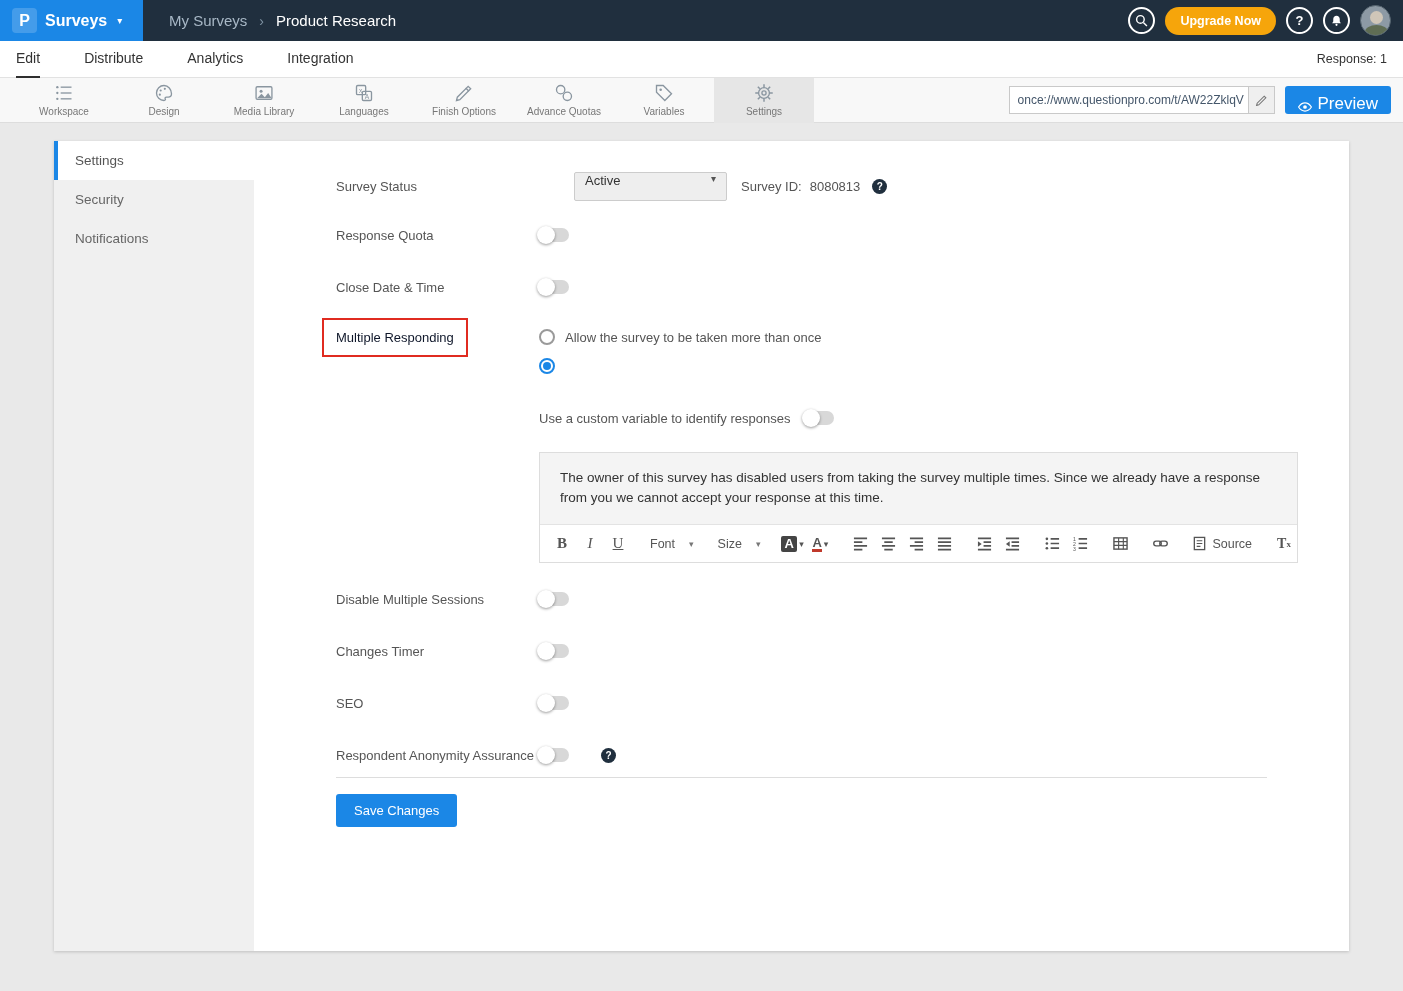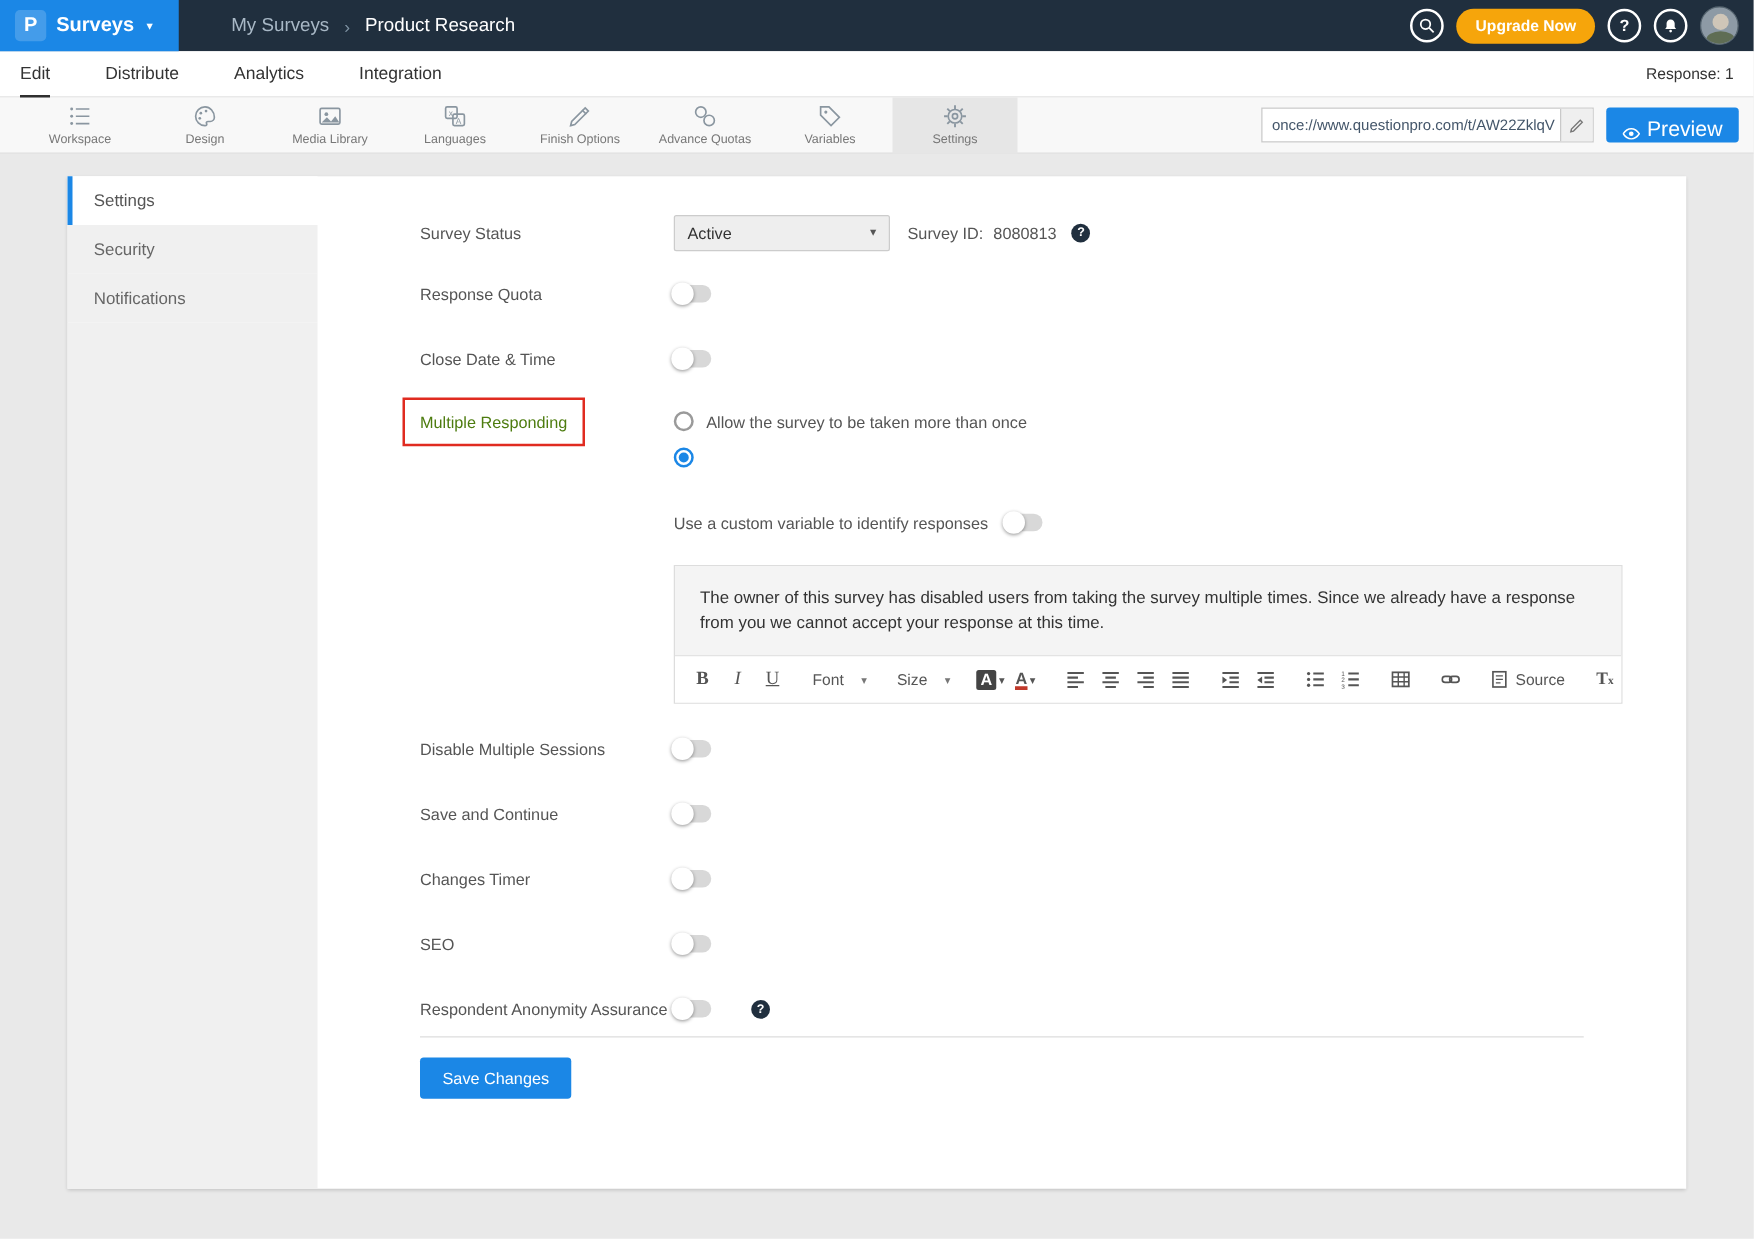--- a/index.html
+++ b/index.html
@@ -11,21 +11,21 @@
     color:#333;
   }
   svg { display:block; }
 
   
   .header { height:41px; background:#202f3e; display:flex; align-items:center; }
   .brand { width:143px; height:41px; background:#1b87e6; display:flex; align-items:center; gap:8px; padding:0 12px; cursor:pointer; }
   .logo { width:25px; height:25px; border-radius:4px; background:rgba(255,255,255,.18); color:#fff; font-weight:bold; font-size:16px; display:flex; align-items:center; justify-content:center; }
   .brand-label { color:#fff; font-size:16px; font-weight:bold; }
   .brand-caret { color:#fff; font-size:10px; margin-left:2px; }
-  .crumbs { display:flex; align-items:center; gap:12px; margin-left:42px; font-size:15px; }
+  .crumbs { display:flex; align-items:center; gap:12px; margin-left:26px; font-size:15px; }
   .crumb-parent { color:#a8b8c6; cursor:pointer; }
   .crumb-sep { color:#7f93a3; font-size:14px; }
   .crumb-current { color:#fff; }
   .header-right { margin-left:auto; display:flex; align-items:center; gap:10px; padding-right:12px; }
   .hicon { width:27px; height:27px; border:2px solid #fff; border-radius:50%; color:#fff; display:flex; align-items:center; justify-content:center; cursor:pointer; font-size:13px; font-weight:bold; }
   .upgrade-btn { background:#f6a50b; color:#fff; font-size:12.5px; font-weight:bold; border:none; border-radius:15px; padding:7px 15px; cursor:pointer; }
   .avatar { width:31px; height:31px; border-radius:50%; background:#8d9aa5; position:relative; overflow:hidden; cursor:pointer; border:1px solid #55646f; }
   .avatar::before { content:""; position:absolute; left:9px; top:5px; width:13px; height:13px; border-radius:50%; background:#cfc6b8; }
   .avatar::after { content:""; position:absolute; left:4px; top:19px; width:23px; height:14px; border-radius:50% 50% 0 0; background:#5f6d54; }
 
@@ -53,32 +53,32 @@
   .sidebar { width:200px; flex:0 0 200px; display:flex; flex-direction:column; }
   .side-item { height:39px; display:flex; align-items:center; padding-left:17px; font-size:13.5px; color:#666; background:#f0f0f0; cursor:pointer; border-left:4px solid transparent; }
   .side-item.active { background:#fff; border-left-color:#1b87e6; color:#555; }
   .side-filler { flex:1; background:#f0f0f0; }
 
   .content { flex:1; padding:30px 52px 30px 82px; position:relative; }
   .frow { display:flex; align-items:center; }
   .flabel { width:203px; flex:0 0 203px; font-size:13px; color:#555; }
 
   .row-status { margin-bottom:24px; height:30px; }
-  .select { width:173px; height:29px; background:#eee; border:1px solid #ccc; border-radius:2px; display:flex; align-items:center; justify-content:space-between; padding:0 10px; font-size:13px; color:#333; cursor:pointer; }
+  .select { width:153px; height:29px; background:#eee; border:1px solid #ccc; border-radius:2px; display:flex; justify-content:space-between; padding:0 10px; font-size:13px; color:#333; cursor:pointer;margin-left:35px; }
   .select .caret { font-size:10px; color:#555; }
   .sid-label { margin-left:14px; font-size:13px; color:#555; }
   .sid-value { margin-left:8px; font-size:13px; color:#555; }
   .qhelp { width:15px; height:15px; border-radius:50%; background:#202f3e; color:#fff; font-size:10px; font-weight:bold; display:inline-flex; align-items:center; justify-content:center; margin-left:12px; cursor:pointer; }
 
   .row-toggle { height:20px; margin-bottom:32px; }
   .toggle { width:30px; height:14px; background:#d8d8d8; border-radius:8px; position:relative; cursor:pointer; display:inline-block; }
   .toggle .knob { position:absolute; left:-2px; top:-2px; width:18px; height:18px; background:#fff; border-radius:50%; box-shadow:0 1px 3px rgba(0,0,0,.4); }
 
   .row-mr { align-items:flex-start; margin-top:6px; margin-bottom:0; }
-  .red-box { display:inline-block; border:2px solid #e02b20; padding:10px 12px; margin:-11px 0 0 -14px; font-size:13px; color:#4d7c0f; }
+  .red-box { display:inline-block; border:2px solid #e02b20; padding:10px 12px; margin:-11px 0 0 -14px; font-size:13px; color:#0f172a; }
   .options { display:flex; flex-direction:column; gap:13px; }
   .option { display:flex; align-items:center; gap:10px; cursor:pointer; position:relative; }
   .radio { width:16px; height:16px; border:2px solid #9a9a9a; border-radius:50%; flex:0 0 16px; position:relative; }
   .radio.selected { border-color:#1b87e6; }
   .radio.selected::after { content:""; position:absolute; inset:2px; background:#1b87e6; border-radius:50%; }
   .opt-label { font-size:13px; color:#555; position:relative; }
   .opt-label.red-underline::after { content:""; position:absolute; left:-2px; right:-4px; bottom:-9px; height:3px; background:#e02b20; }
 
   .row-custom { margin-top:34px; margin-left:203px; height:20px; }
   .custom-label { font-size:13px; color:#555; margin-right:14px; }
@@ -421,26 +421,20 @@
 
       
       <div class="frow row-toggle after-editor">
         <span class="flabel">Disable Multiple Sessions</span>
         <span class="toggle">
             <span class="knob"></span>
           </span>
       </div>
 
       
-      <div class="frow row-toggle">
-        <span class="flabel">Save and Continue</span>
-        <span class="toggle">
-            <span class="knob"></span>
-          </span>
-      </div>
 
       
       <div class="frow row-toggle">
         <span class="flabel">Changes Timer</span>
         <span class="toggle">
             <span class="knob"></span>
           </span>
       </div>
 
       

